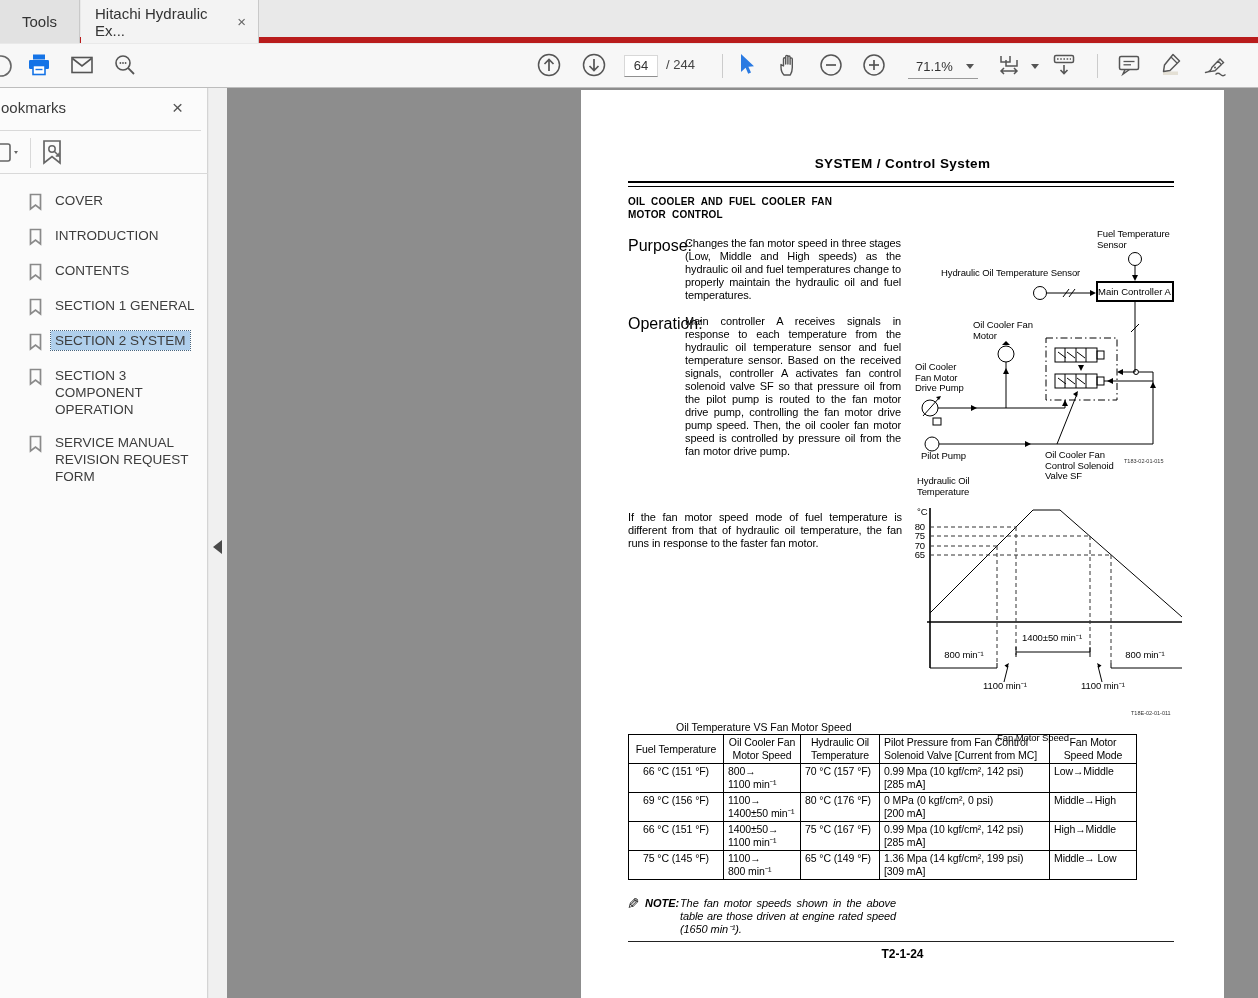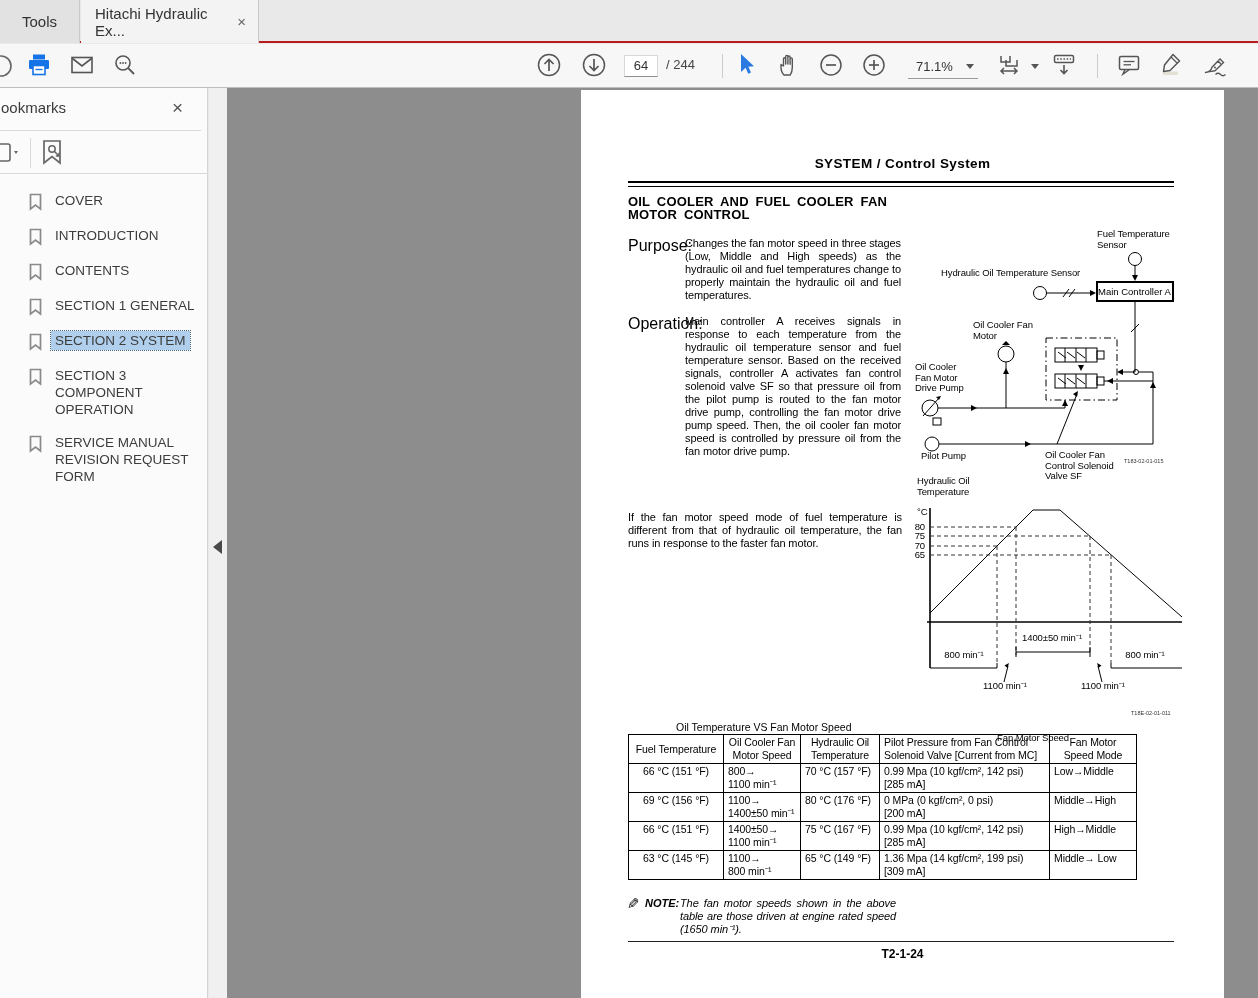--- a/index.html
+++ b/index.html
@@ -2,21 +2,21 @@
 <html><head>
 <meta charset="utf-8">
 <style>
   * { margin:0; padding:0; box-sizing:border-box; }
   html,body { background:#555; }
   .app { position:relative; width:1258px; height:998px; overflow:hidden;
          font-family:"Liberation Sans", sans-serif; background:#e9e9e9; }
 
   
   .tabbar { position:absolute; left:0; top:0; width:1258px; height:43px;
-            background:#e9e9e9; border-bottom:2px solid #b91c1c; }
+            background:#e9e9e9; border-bottom:6px solid #b91c1c; }
   .tab { position:absolute; top:0; height:43px; font-size:15px; color:#333;
          display:flex; align-items:center; }
   .tab-tools { left:0; width:80px; background:#e2e2e2; border-right:1px solid #c9c9c9;
                justify-content:center; }
   .tab-doc { left:81px; width:178px; background:#f3f3f3; border-right:1px solid #c9c9c9;
              padding:0 10px 0 14px; justify-content:space-between; }
   .tab-close { font-size:15px; color:#666; cursor:pointer; padding:0 2px; }
 
   
   .toolbar { position:absolute; left:0; top:44px; width:1258px; height:44px;
@@ -63,21 +63,21 @@
   .canvas { position:absolute; left:227px; top:88px; width:1031px; height:910px; background:#8d8d8d; }
   .page { position:absolute; left:354px; top:2px; width:643px; height:908px; background:#ffffff;
           color:#000; }
   .page, .page * { font-family:"Liberation Sans", sans-serif; }
   .abs { position:absolute; }
   .pre { white-space:pre-line; }
   .doc-title { left:0; top:66px; width:100%; text-align:center; font-size:13.5px; font-weight:bold;
                letter-spacing:.4px; }
   .doc-rule { left:47px; top:91px; width:546px; height:6px;
               border-top:2px solid #000; border-bottom:1px solid #000; }
-  .doc-heading { left:47px; top:105px; font-size:13px; font-weight:bold; line-height:13px;
+  .doc-heading { left:47px; top:105px; font-size:10px; font-weight:bold; line-height:13px;
                  word-spacing:3px; letter-spacing:.2px; }
   .plabel { font-size:16px; }
   .para { font-size:11px; line-height:13px; text-align:justify; letter-spacing:-0.1px; }
   .dlabel { font-size:9.5px; line-height:10.5px; letter-spacing:-0.1px; }
   .tiny { font-size:5.5px; color:#333; letter-spacing:0; }
   .ctrlbox { left:515px; top:191px; width:78px; height:21px; border:2px solid #000;
              font-size:9.5px; text-align:left; line-height:17px; }
 
   
   .tbl-caption { left:95px; top:631px; font-size:10.5px; }
@@ -475,21 +475,21 @@
         <tr>
           <td class="center">66 °C (151 °F)</td>
           <td>1400±50→
 1100 min⁻¹</td>
           <td>75 °C (167 °F)</td>
           <td>0.99 Mpa (10 kgf/cm², 142 psi)
 [285 mA]</td>
           <td>High→Middle</td>
         </tr>
         <tr>
-          <td class="center">63 °C (145 °F)</td>
+          <td class="center">75 °C (145 °F)</td>
           <td>1100→
 800 min⁻¹</td>
           <td>65 °C (149 °F)</td>
           <td>1.36 Mpa (14 kgf/cm², 199 psi)
 [309 mA]</td>
           <td>Middle→ Low</td>
         </tr>
       </tbody>
         </table>
 

